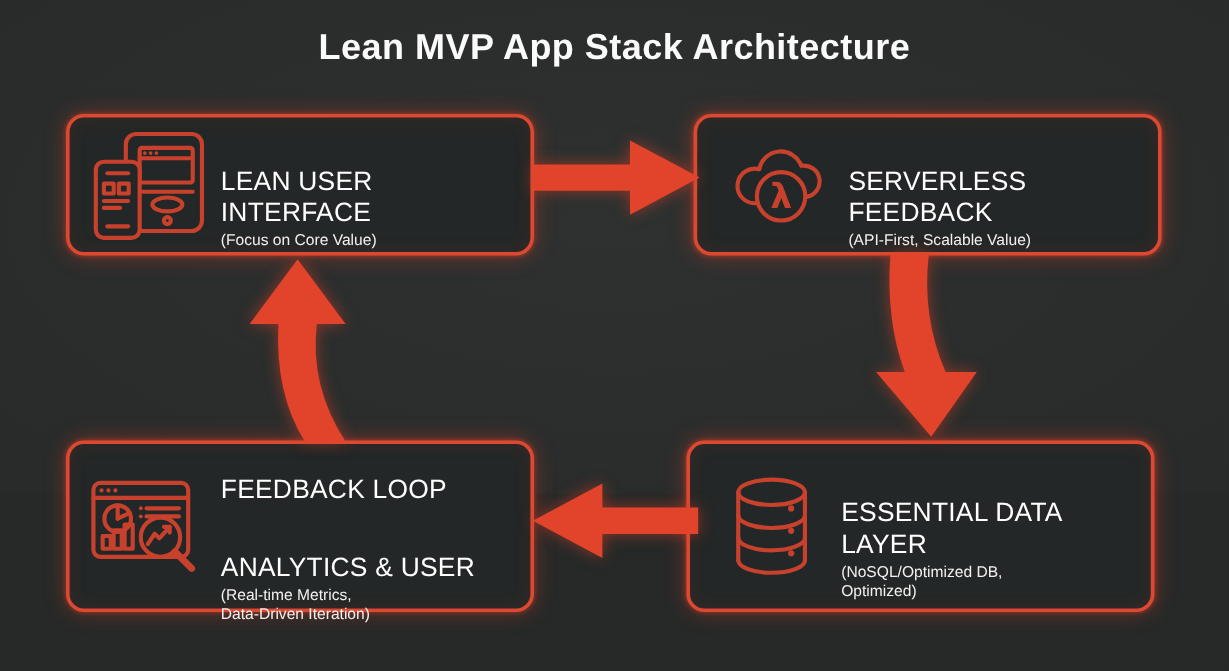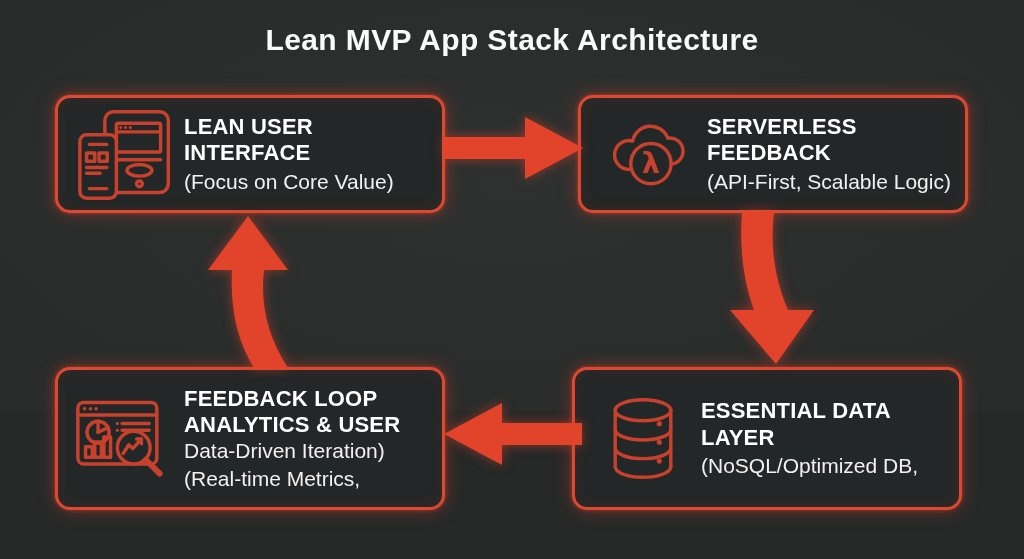--- a/index.html
+++ b/index.html
@@ -30,25 +30,25 @@
   }
   .node-tl { left: 55px;  top: 95px;  width: 390px; height: 118px; }
   .node-tr { left: 578px; top: 95px;  width: 390px; height: 118px; }
   .node-br { left: 572px; top: 367px; width: 390px; height: 143px; }
   .node-bl { left: 55px;  top: 367px; width: 390px; height: 143px; }
   .node .iconbox {
     flex: 0 0 108px; display: flex; align-items: center; justify-content: center;
   }
   .node .textbox { flex: 1 1 auto; padding-left: 4px; }
   .headline {
-    color: #ffffff; font-weight: bold; font-size: 22px;
-    line-height: 1.2; letter-spacing: 0.2px;
+    color: #ffffff; font-weight: normal; font-size: 22px;
+    line-height: 1.2; letter-spacing: 0.2px; margin-top: 38px;
   }
   .subline {
-    color: #f2f1f0; font-size: 21px; line-height: 1.22; margin-top: 2px;
+    color: #f2f1f0; font-size: 13px; line-height: 1.22; margin-top: 2px;
   }
   .arrow { position: absolute; }
   .arrow svg { display: block; filter: drop-shadow(0 0 6px rgba(228,62,38,.55)); }
   .arrow-right { left: 445px; top: 115px; }
   .arrow-down  { left: 702px; top: 212px; }
   .arrow-left  { left: 444px; top: 401px; }
   .arrow-up    { left: 196px; top: 216px; }
   .ic { stroke: #c8412c; fill: none; stroke-width: 3.6; stroke-linecap: round; stroke-linejoin: round; }
   .ic-fill { fill: #c8412c; stroke: none; }
   .ic-bg { fill: #242727; stroke: #c8412c; stroke-width: 3.6; }
@@ -91,41 +91,42 @@
   <div class="node node-tr">
     <div class="iconbox">
       <svg width="96" height="96" viewBox="0 0 100 100">
         <path class="ic" d="M29,66 a15,15 0 1 1 4,-29.5 a19,19 0 0 1 36.5,-3 a13.5,13.5 0 0 1 4.5,27 L29,66 Z"></path>
         <circle class="ic-bg" cx="52" cy="60" r="21"></circle>
         <text class="lambda" x="52" y="70" text-anchor="middle">λ</text>
       </svg>
     </div>
     <div class="textbox">
       <div class="headline">SERVERLESS FEEDBACK</div>
-      <div class="subline">(API-First, Scalable Logic)</div>
+      <div class="subline">(API-First, Scalable Value)</div>
     </div>
   </div>
 
   <div class="node node-br">
     <div class="iconbox">
       <svg width="92" height="100" viewBox="0 0 96 100">
         <ellipse class="ic" cx="48" cy="20" rx="29" ry="11"></ellipse>
         <line class="ic" x1="19" y1="20" x2="19" y2="79"></line>
         <line class="ic" x1="77" y1="20" x2="77" y2="79"></line>
         <path class="ic" d="M19,79 A29,11 0 0 0 77,79"></path>
         <path class="ic" d="M19,40 A29,11 0 0 0 77,40"></path>
         <path class="ic" d="M19,59.5 A29,11 0 0 0 77,59.5"></path>
         <circle class="ic-fill" cx="65" cy="34" r="2.7"></circle>
         <circle class="ic-fill" cx="65" cy="53.5" r="2.7"></circle>
         <circle class="ic-fill" cx="65" cy="73" r="2.7"></circle>
       </svg>
     </div>
     <div class="textbox">
       <div class="headline">ESSENTIAL DATA LAYER</div>
       <div class="subline">(NoSQL/Optimized DB,</div>
+      <div class="subline" style="margin-top:0">Optimized)</div>
     </div>
   </div>
 
   <div class="node node-bl">
     <div class="iconbox">
       <svg width="104" height="98" viewBox="0 0 108 100">
         <rect class="ic" x="4" y="12" width="82" height="64" rx="6"></rect>
         <line class="ic" x1="4" y1="25" x2="86" y2="25"></line>
         <circle class="ic-fill" cx="11" cy="18.5" r="1.8"></circle>
         <circle class="ic-fill" cx="17" cy="18.5" r="1.8"></circle>
@@ -143,22 +144,22 @@
         <line class="ic" x1="50" y1="48" x2="70" y2="48"></line>
         <circle class="ic-bg" cx="62" cy="59" r="17"></circle>
         <line class="ic" x1="74.5" y1="71.5" x2="89" y2="86" style="stroke-width:6"></line>
         <polyline class="ic" points="51,65 57,56 61,60 70,50"></polyline>
         <polyline class="ic" points="65,50 70,50 70,55"></polyline>
       </svg>
     </div>
     <div class="textbox">
       <div class="headline">FEEDBACK LOOP</div>
       <div class="headline">ANALYTICS &amp; USER</div>
+      <div class="subline">(Real-time Metrics,</div>
       <div class="subline" style="margin-top:0">Data-Driven Iteration)</div>
-      <div class="subline">(Real-time Metrics,</div>
     </div>
   </div>
 
   <div class="arrow arrow-right">
     <svg width="138" height="66" viewBox="0 0 138 66">
       <path fill="#e2432b" d="M0,22 L80,22 L80,2 L138,33 L80,64 L80,44 L0,44 Z"></path>
     </svg>
   </div>
 
   <div class="arrow arrow-down">

